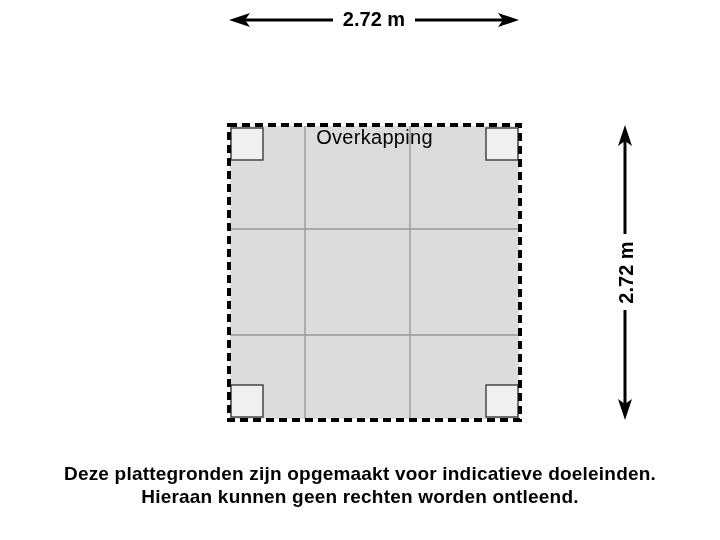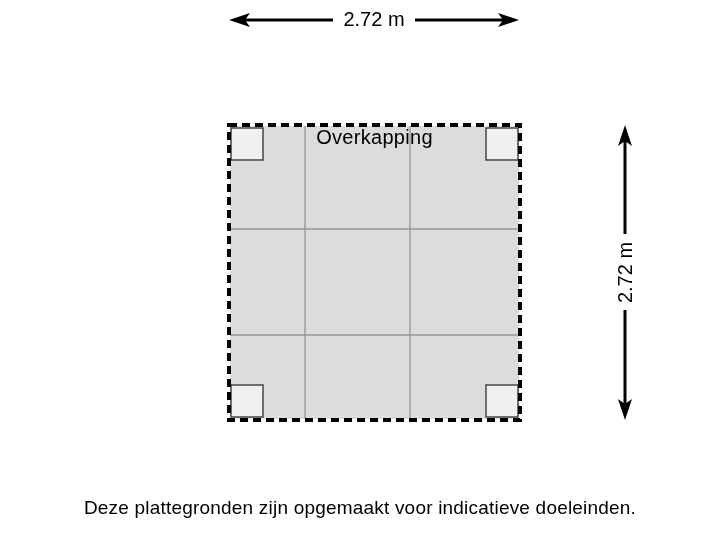--- a/index.html
+++ b/index.html
@@ -24,30 +24,30 @@
   svg.drawing{position:absolute;left:0;top:0;width:720px;height:540px;display:block;}
 
   .room-label{
     position:absolute;left:230px;top:126px;width:289px;height:293px;
     display:flex;justify-content:center;
     font-size:20px;color:var(--text_color);letter-spacing:.3px;
   }
   .dim-pill{
     position:absolute;background:var(--label_bg);border-radius:9px;
     display:flex;align-items:center;justify-content:center;
-    color:var(--text_color);font-size:20px;font-weight:400;
+    color:var(--text_color);font-size:20px;font-weight:700;
   }
   .dim-pill.top{left:333px;top:4px;width:82px;height:31px;}
   .dim-pill.right{left:612px;top:234px;width:28px;height:76px;}
   .dim-pill.right .rot{transform:rotate(-90deg);white-space:nowrap;}
 
   .disclaimer{
-    position:absolute;left:0;top:496px;width:720px;
+    position:absolute;left:0;top:462px;width:720px;
     text-align:center;color:var(--text_color);
-    font-size:19px;font-weight:400;line-height:23px;letter-spacing:.2px;
+    font-size:19px;font-weight:700;line-height:23px;letter-spacing:.2px;
   }
 </style>
 </head>
 <body>
 
 <div class="canvas">
 
   <svg class="drawing" viewBox="0 0 720 540" aria-hidden="true">
 
     <rect x="230" y="126" width="289" height="293" fill="var(--plan_fill)"></rect>
@@ -88,15 +88,16 @@
   <div class="dim-pill top">
     <span>2.72 m</span>
   </div>
 
   <div class="dim-pill right">
     <span class="rot">2.72 m</span>
   </div>
 
   <div class="disclaimer">
     <div>Deze plattegronden zijn opgemaakt voor indicatieve doeleinden.</div>
+    <div>Hieraan kunnen geen rechten worden ontleend.</div>
   </div>
 
 </div>
 
 </body></html>

